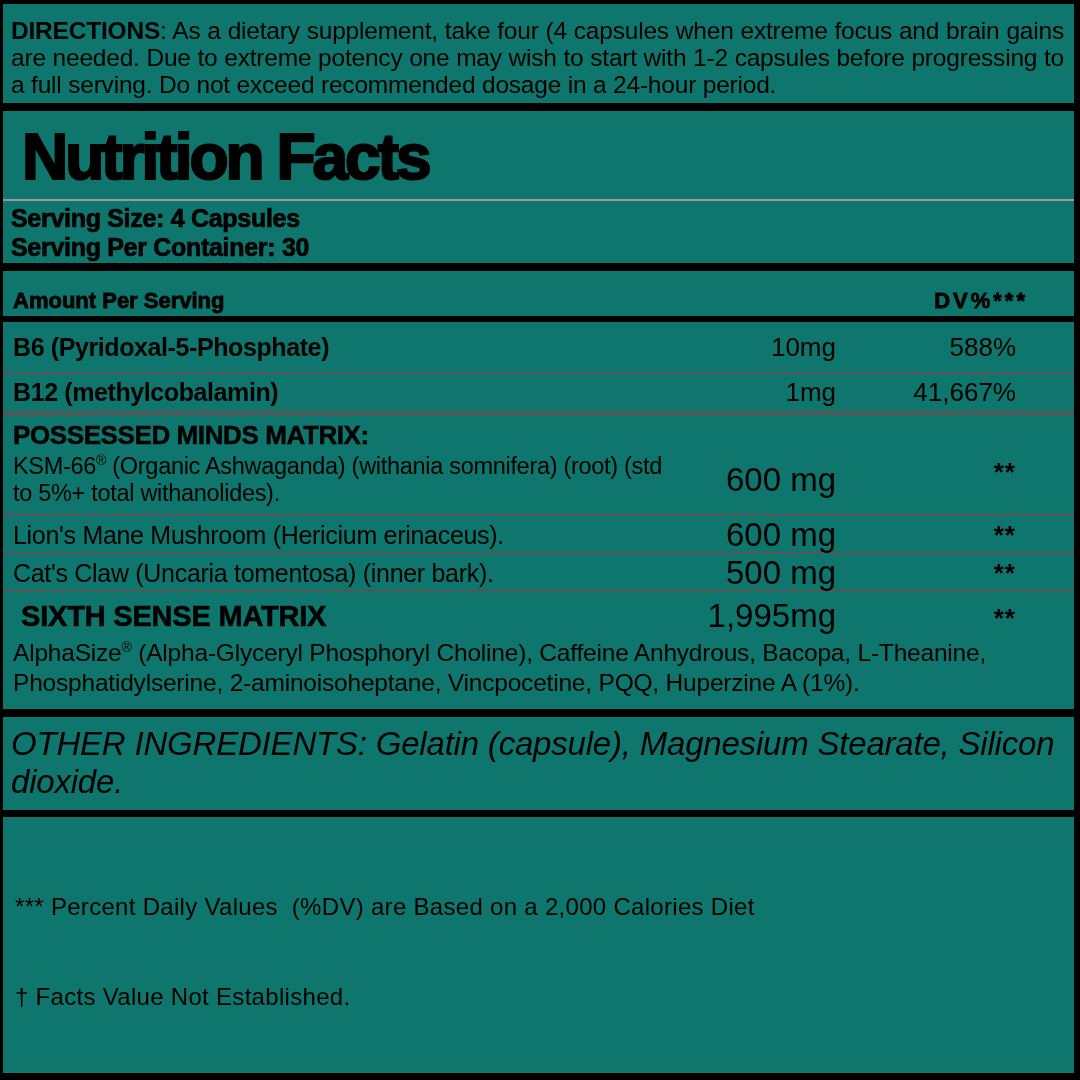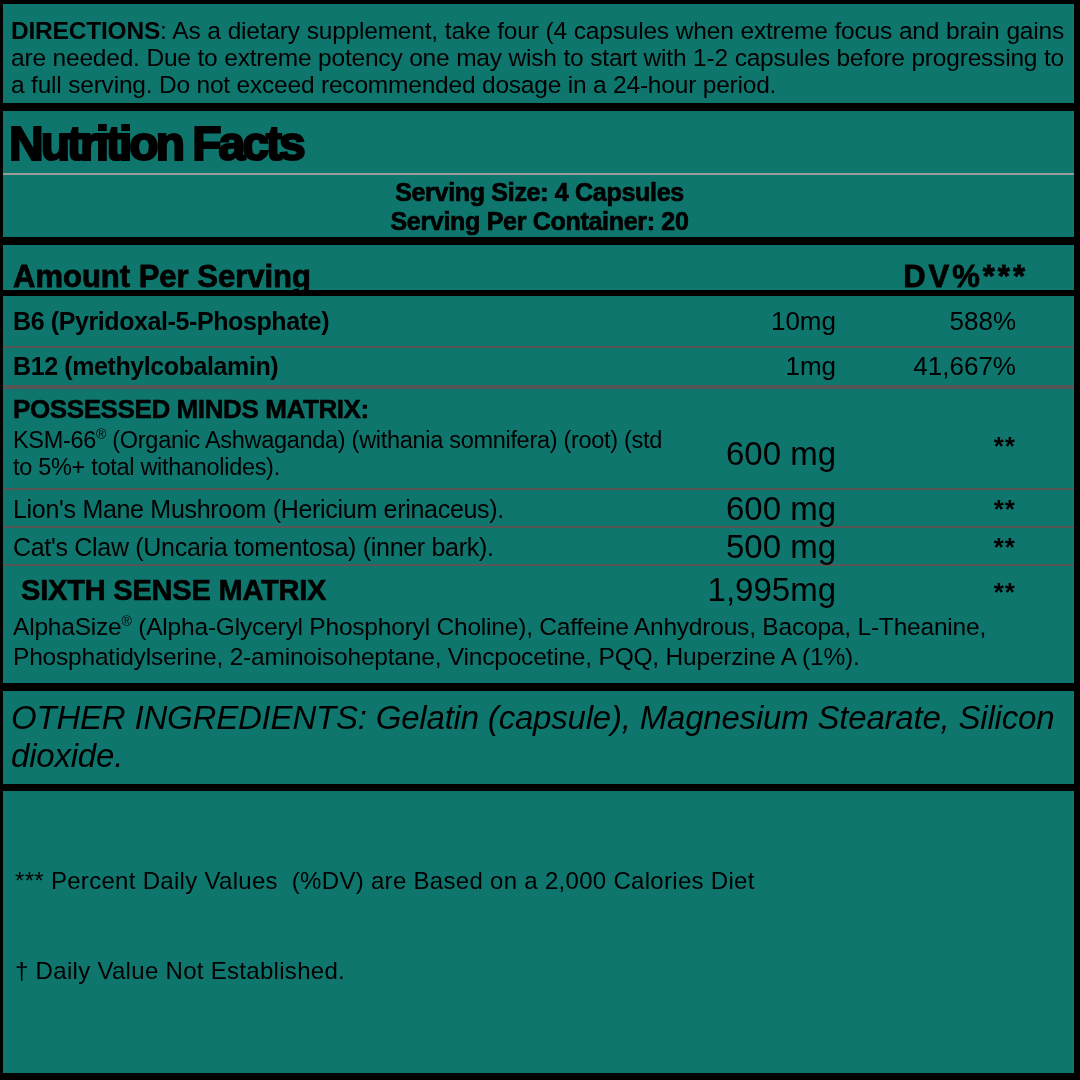--- a/index.html
+++ b/index.html
@@ -28,46 +28,45 @@
   .directions b { letter-spacing: -0.2px; }
   
   .bar { background: #000; width: 100%; }
   .bar-8 { height: 8px; }
   .bar-7 { height: 7px; }
   .bar-6 { height: 6px; }
   .rule-light { height: 2px; background: #9a9a9a; width: 100%; }
   .sep { height: 2px; background: #565656; width: 100%; }
   
   .title {
-    margin: 0;
+    margin: 13px;
     padding: 4px 0 0 6px;
-    font-size: 48px;
+    font-size: 64px;
     line-height: 58px;
     font-weight: 700;
     letter-spacing: -3px;
     -webkit-text-stroke: 2.2px #000;
   }
   .serving {
     padding: 3px 6px 1px 8px;
     font-size: 25px;
     line-height: 28px;
     font-weight: 700;
     letter-spacing: -0.3px;
-    text-align: center;
     -webkit-text-stroke: 0.7px #000;
   }
   .serving div { margin-bottom: 1px; }
   
   .hdr {
     display: flex;
     justify-content: space-between;
-    align-items: flex-start;
+    align-items: center;
     height: 45px;
     padding: 14px 46px 0 10px;
-    font-size: 31px;
+    font-size: 22px;
     font-weight: 700;
     -webkit-text-stroke: 0.8px #000;
   }
   .hdr .dv-h { letter-spacing: 3px; }
   
   .row {
     display: grid;
     grid-template-columns: 1fr 210px 190px;
     align-items: center;
     padding: 0 12px 0 10px;
@@ -131,21 +130,21 @@
     <b>DIRECTIONS</b><span>: As a dietary supplement, take four (4 capsules when extreme focus and brain gains are needed. Due to extreme potency one may wish to start with 1-2 capsules before progressing to a full serving. Do not exceed recommended dosage in a 24-hour period.</span>
   </div>
 
   <div class="bar bar-8"></div>
 
   <h1 class="title">Nutrition Facts</h1>
   <div class="rule-light"></div>
 
   <div class="serving">
     <div>Serving Size: 4 Capsules</div>
-    <div>Serving Per Container: 20</div>
+    <div>Serving Per Container: 30</div>
   </div>
 
   <div class="bar bar-8"></div>
 
   <div class="hdr">
     <span>Amount Per Serving</span>
     <span class="dv-h">DV%***</span>
   </div>
 
   <div class="bar bar-6"></div>
@@ -197,16 +196,16 @@
   <div class="mdesc"><span>AlphaSize</span><sup class="reg">®</sup><span> (Alpha-Glyceryl Phosphoryl Choline), Caffeine Anhydrous, Bacopa, L-Theanine, Phosphatidylserine, 2-aminoisoheptane, Vincpocetine, PQQ, Huperzine A (1%).</span></div>
 
   <div class="bar bar-8"></div>
 
   <div class="other">OTHER INGREDIENTS: Gelatin (capsule), Magnesium Stearate, Silicon dioxide.</div>
 
   <div class="bar bar-7"></div>
 
   <div class="footnotes">
     <div>*** Percent Daily Values  (%DV) are Based on a 2,000 Calories Diet</div>
-    <div>† Daily Value Not Established.</div>
+    <div>† Facts Value Not Established.</div>
   </div>
 
 </div>
 
 </body></html>

